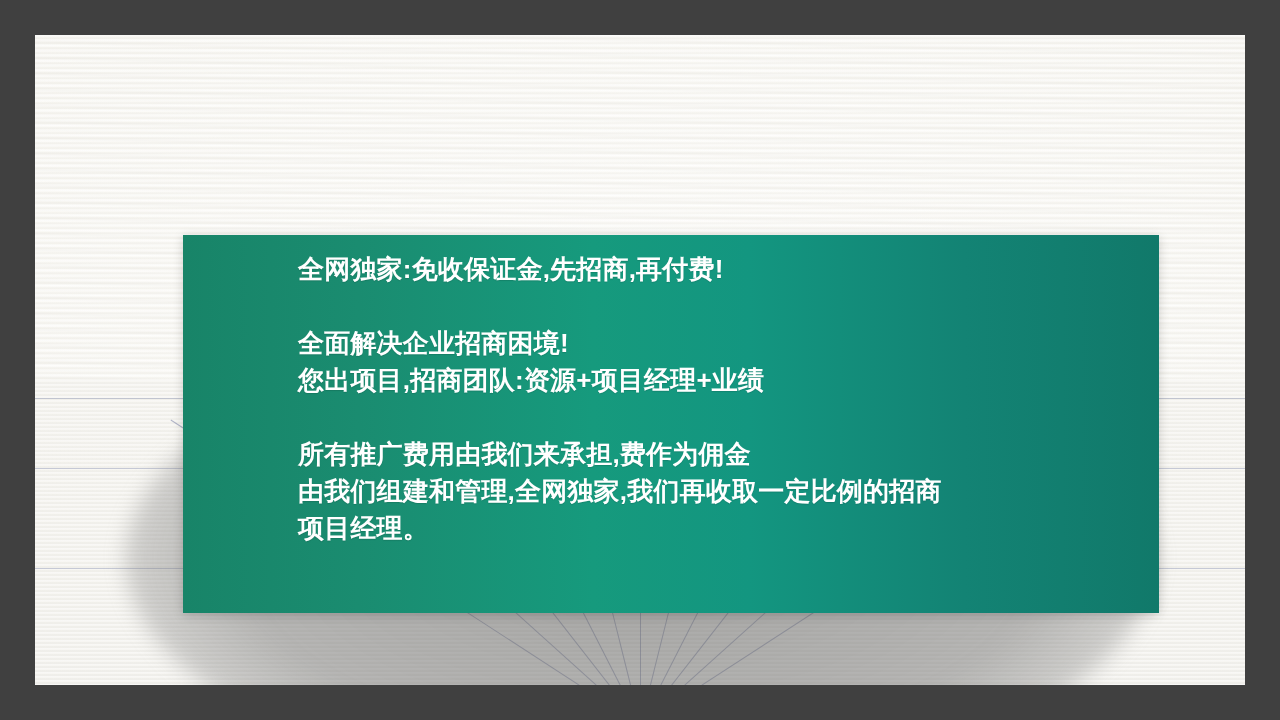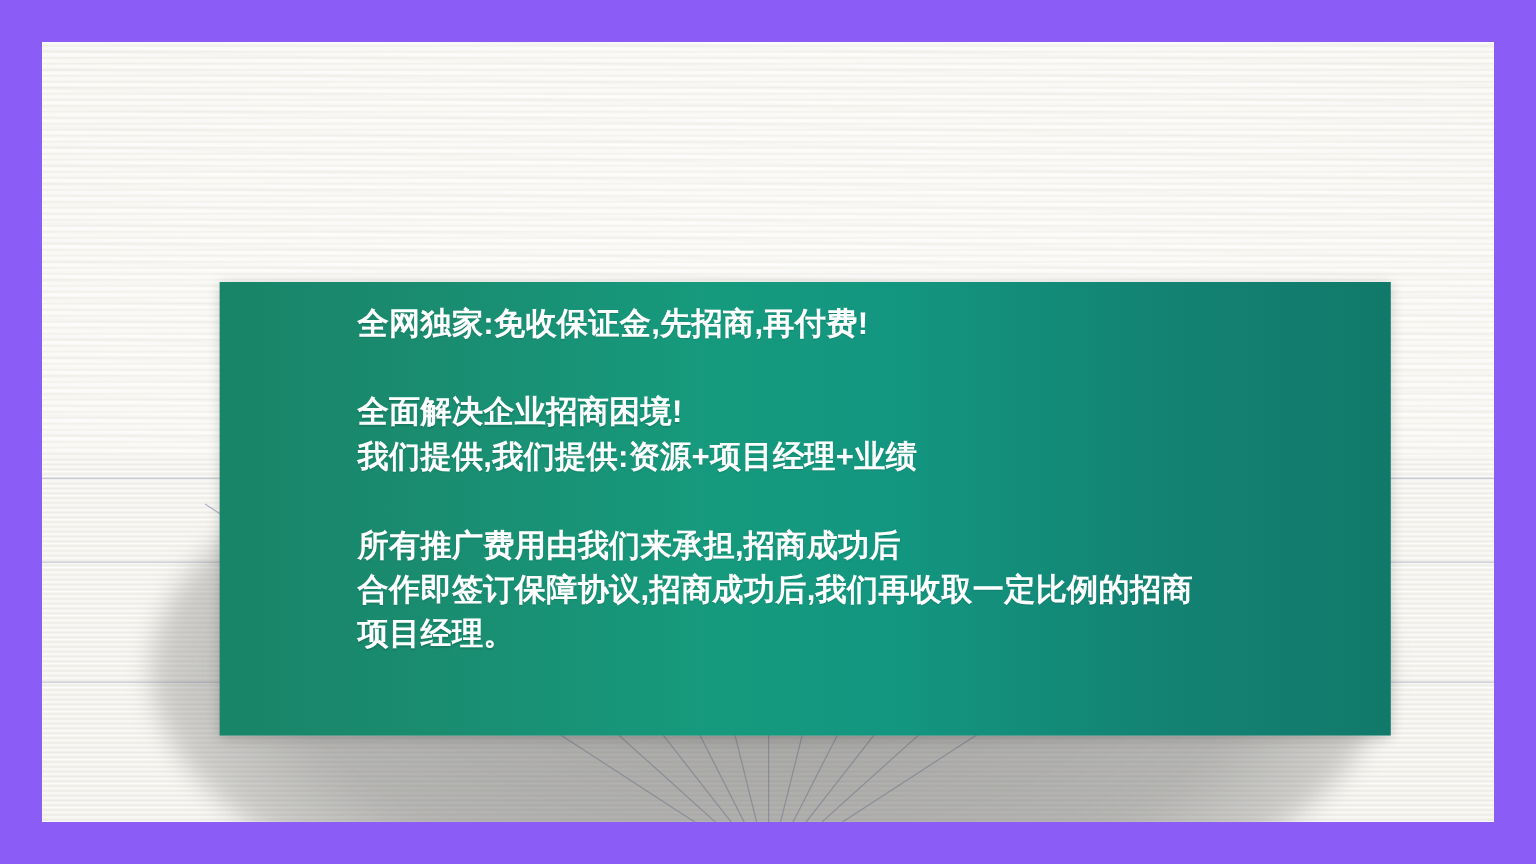--- a/index.html
+++ b/index.html
@@ -13,21 +13,21 @@
     height: 720px;
     overflow: hidden;
     font-family: "Liberation Sans", "DejaVu Sans", sans-serif;
   }
 
   
   .slide {
     position: relative;
     width: 1280px;
     height: 720px;
-    background: #8b5cf6;
+    background: #404040;
     overflow: hidden;
   }
 
   
   .room {
     position: absolute;
     left: 35px;
     top: 35px;
     width: 1210px;
     height: 650px;
@@ -192,25 +192,25 @@
     <div class="panel-shadow"></div>
 
     <div class="panel">
       <div class="panel-text">
 
         <div class="line">全网独家:免收保证金,先招商,再付费!</div>
 
         <div class="spacer"></div>
 
         <div class="line">全面解决企业招商困境!</div>
-        <div class="line">我们提供,我们提供:资源+项目经理+业绩</div>
+        <div class="line">您出项目,招商团队:资源+项目经理+业绩</div>
 
         <div class="spacer"></div>
 
-        <div class="line">所有推广费用由我们来承担,招商成功后</div>
-        <div class="line">合作即签订保障协议,招商成功后,我们再收取一定比例的招商</div>
+        <div class="line">所有推广费用由我们来承担,费作为佣金</div>
+        <div class="line">由我们组建和管理,全网独家,我们再收取一定比例的招商</div>
         <div class="line">项目经理。</div>
 
       </div>
     </div>
 
   </div>
 </div>
 
 </body></html>

